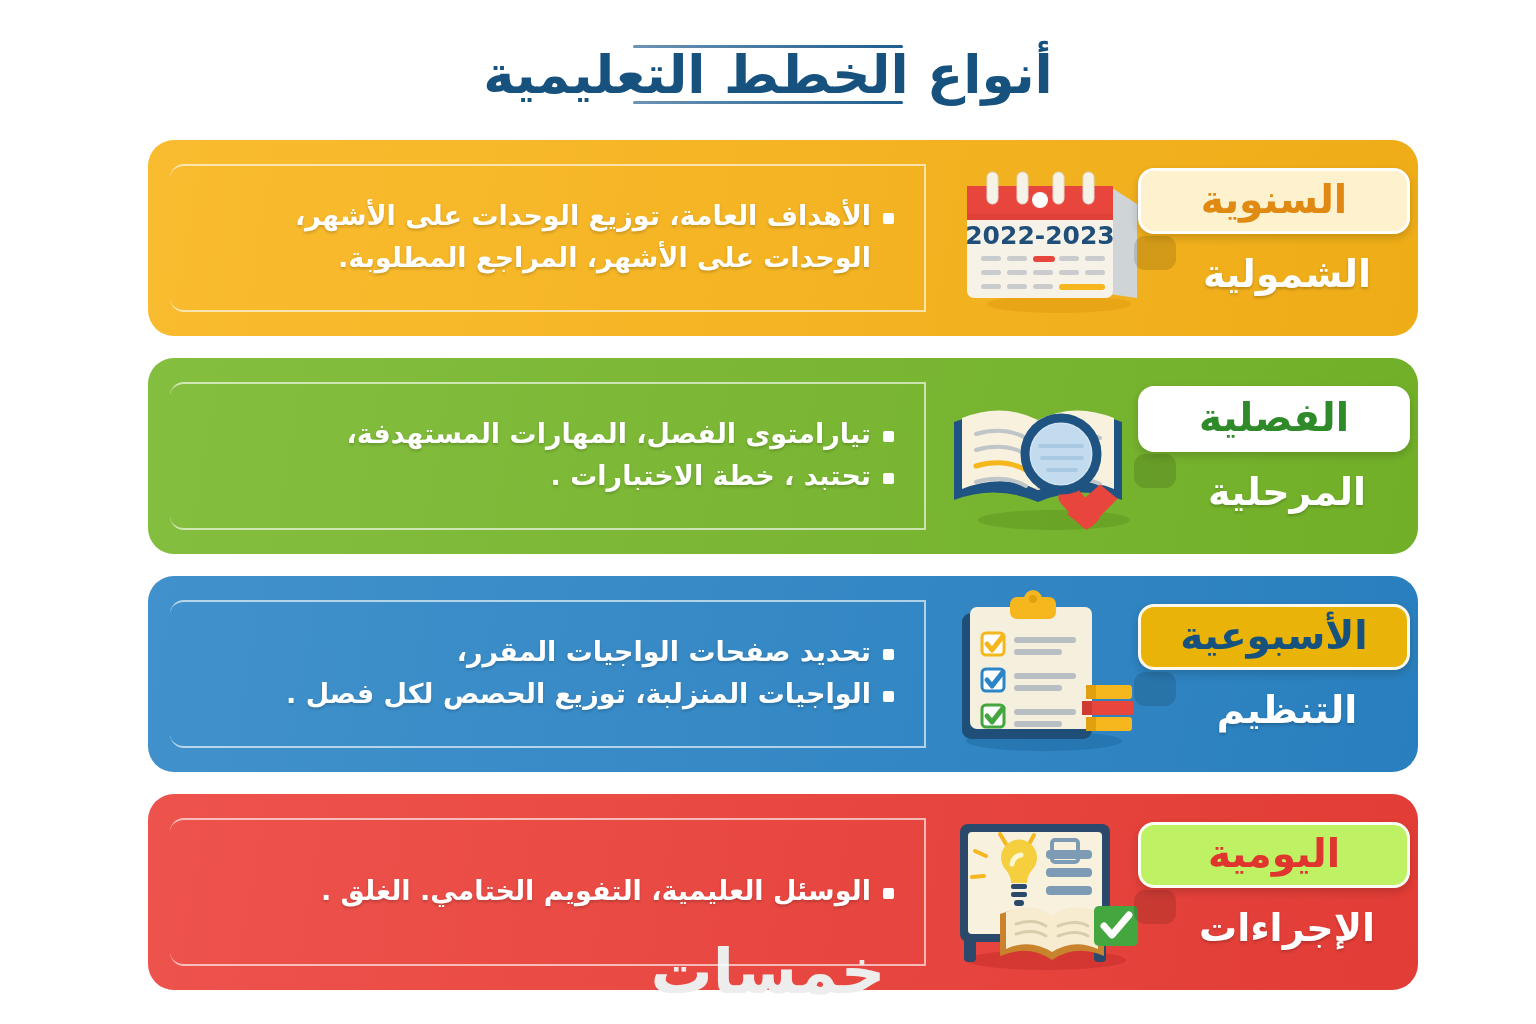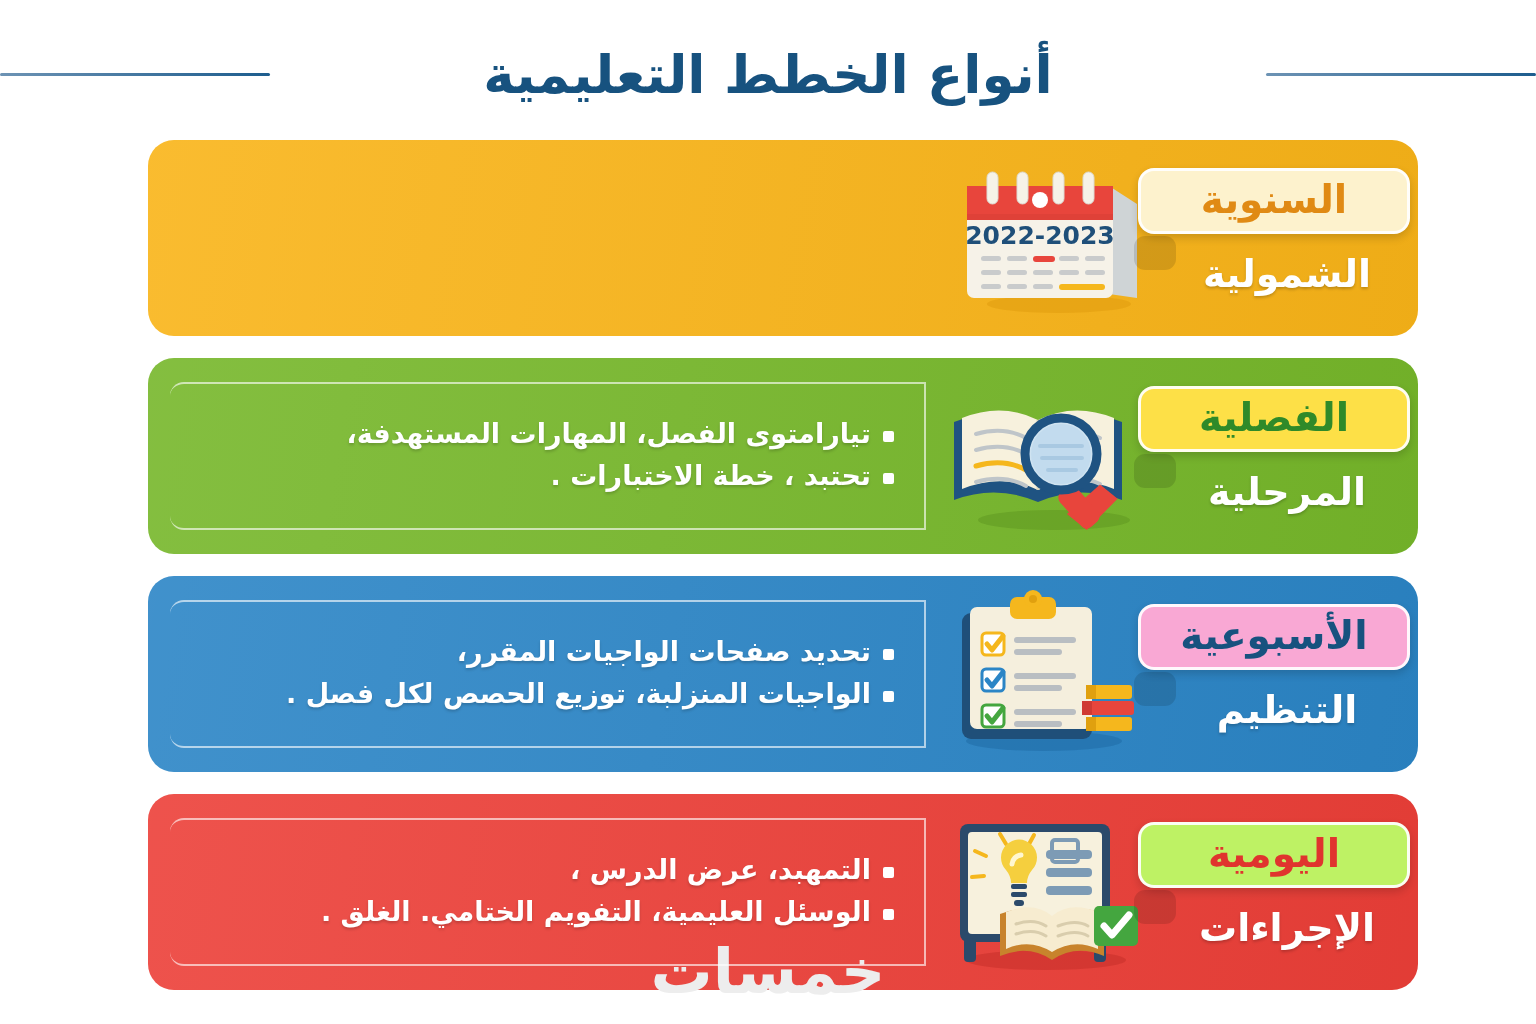--- a/index.html
+++ b/index.html
@@ -12,22 +12,23 @@
     font-family: "DejaVu Sans", "Liberation Sans", sans-serif;
     overflow: hidden;
     position: relative;
   }
 
   
   .title-area {
     height: 140px;
     display: flex;
     align-items: center;
-    justify-content: space-between;
+    justify-content: center;
     padding-top: 8px;
+    flex-direction: column;
   }
   .title-rule {
     width: 270px;
     height: 3px;
     background: linear-gradient(to right, #6d93b4, #1d5d8e);
     border-radius: 2px;
     flex: none;
   }
   .page-title {
     font-size: 53px;
@@ -105,23 +106,23 @@
     left: -22px;
     width: 42px;
     height: 34px;
     border-radius: 11px;
     background: rgba(0,0,0,.12);
     z-index: 1;
   }
 
   .chip-yellow { background: #fdf2cd; }
   .chip-yellow .chip-text { color: #e08a14; }
-  .chip-green  { background: #fde047; text-align: center; }
+  .chip-green  { background: #ffffff; text-align: center; }
   .chip-green  .chip-text { color: #2f8a29; }
-  .chip-blue   { background: #f9a8d4; }
+  .chip-blue   { background: #eab308; }
   .chip-blue   .chip-text { color: #17527f; }
   .chip-red    { background: #bef264; }
   .chip-red    .chip-text { color: #e0342e; }
 
   .sublabel {
     position: absolute;
     top: 112px;
     right: 0;
     left: 0;
     text-align: center;
@@ -251,20 +252,34 @@
           <rect x="144" y="112" width="20" height="5" rx="2.5"></rect>
           <rect x="40" y="126" width="20" height="5" rx="2.5"></rect>
           <rect x="66" y="126" width="20" height="5" rx="2.5"></rect>
           <rect x="92" y="126" width="20" height="5" rx="2.5"></rect>
         </g>
         <rect x="92" y="98" width="22" height="6" rx="3" fill="#e8453c"></rect>
         <rect x="118" y="126" width="46" height="6" rx="3" fill="#f5b71d"></rect>
       </svg>
     </div>
 
+    <div class="text-col">
+      <div class="text-frame">
+        <ul class="bullets">
+          <li class="bullet">
+            <span class="dot"></span>
+            <span class="bullet-line">الأهداف العامة، توزيع الوحدات على الأشهر،</span>
+          </li>
+          <li class="bullet">
+            <span class="dot dot-hidden"></span>
+            <span class="bullet-line">الوحدات على الأشهر، المراجع المطلوبة.</span>
+          </li>
+        </ul>
+      </div>
+    </div>
   </div>
 
   <div class="row row-green">
     <div class="label-col">
       <div class="chip-tab"></div>
       <div class="chip chip-green">
         <span class="chip-text">الفصلية</span>
       </div>
       <div class="sublabel">المرحلية</div>
     </div>
@@ -423,24 +438,20 @@
         <rect x="160" y="96" width="44" height="40" rx="5" fill="#44a63f"></rect>
         <path d="M170 116 l8 9 l17 -20" stroke="#ffffff" stroke-width="7" fill="none" stroke-linecap="round" stroke-linejoin="round"></path>
       </svg>
     </div>
 
     <div class="text-col">
       <div class="text-frame">
         <ul class="bullets">
           <li class="bullet">
             <span class="dot"></span>
-            <span class="bullet-line">التمهبد، عرض الدرس ،</span>
-          </li>
-          <li class="bullet">
-            <span class="dot"></span>
             <span class="bullet-line">الوسئل العليمية، التفويم الختامي. الغلق .</span>
           </li>
         </ul>
       </div>
     </div>
   </div>
 
 </div>
 
 <div class="watermark">خمسات</div>

